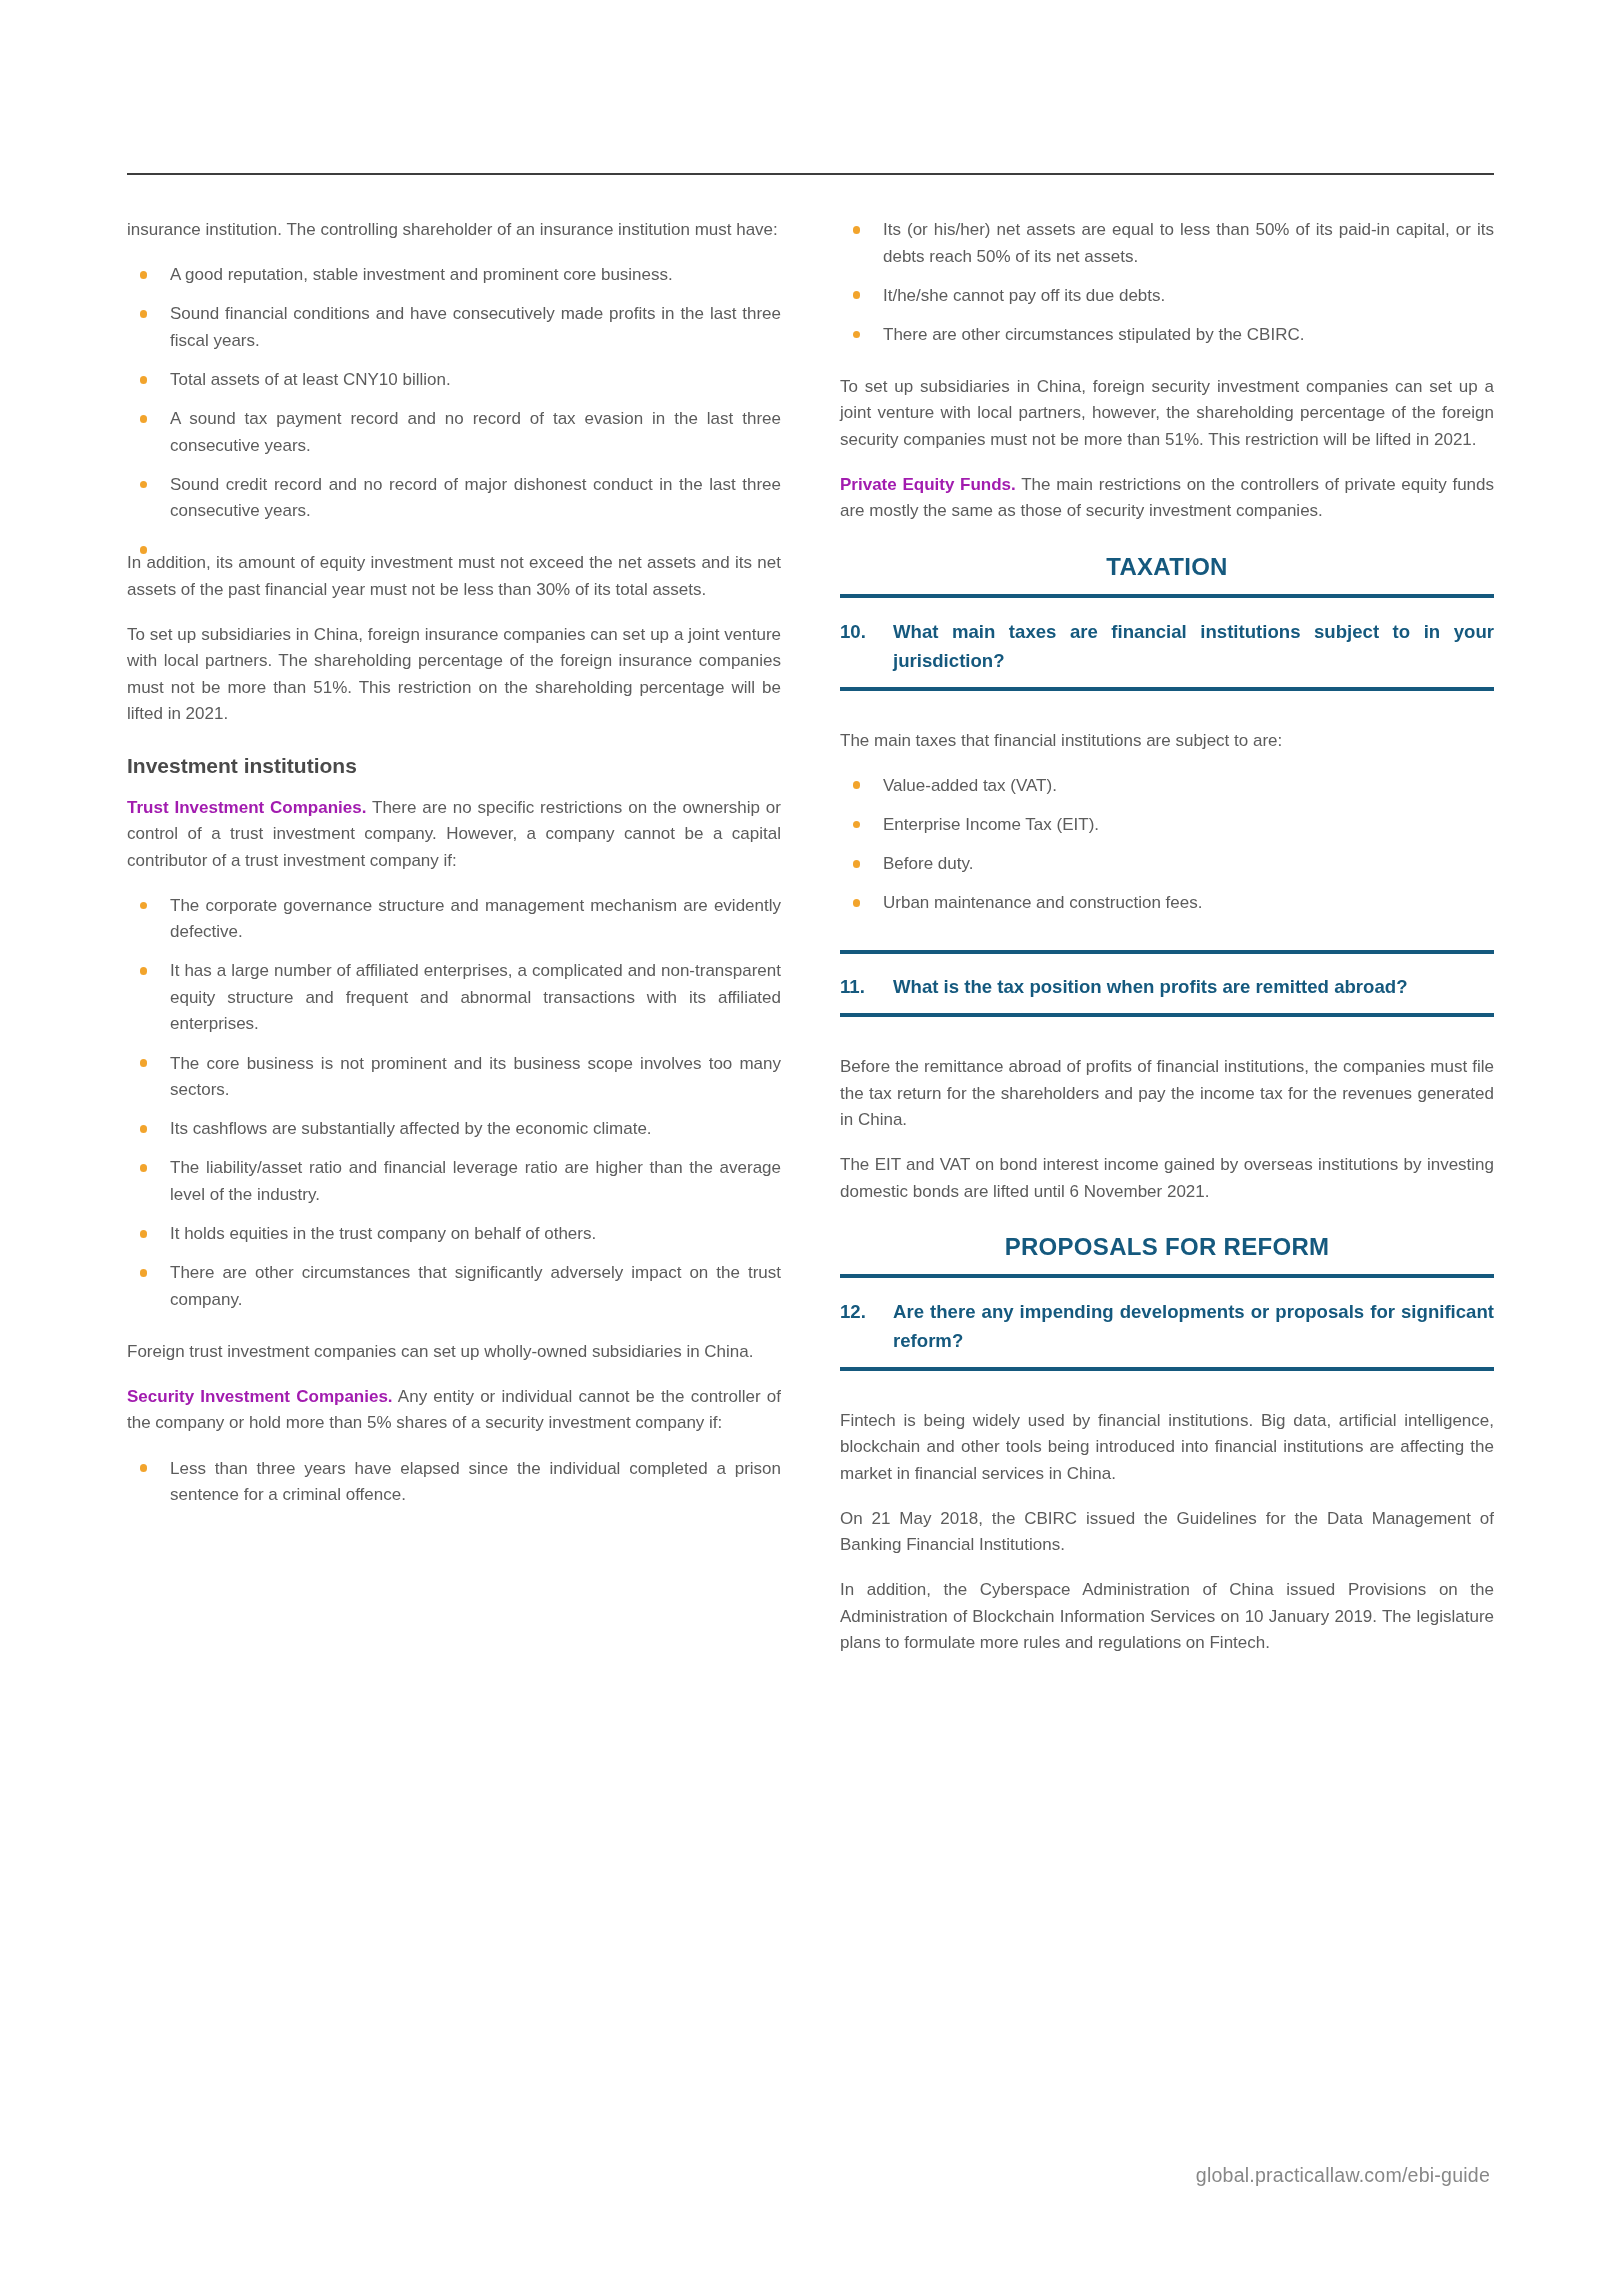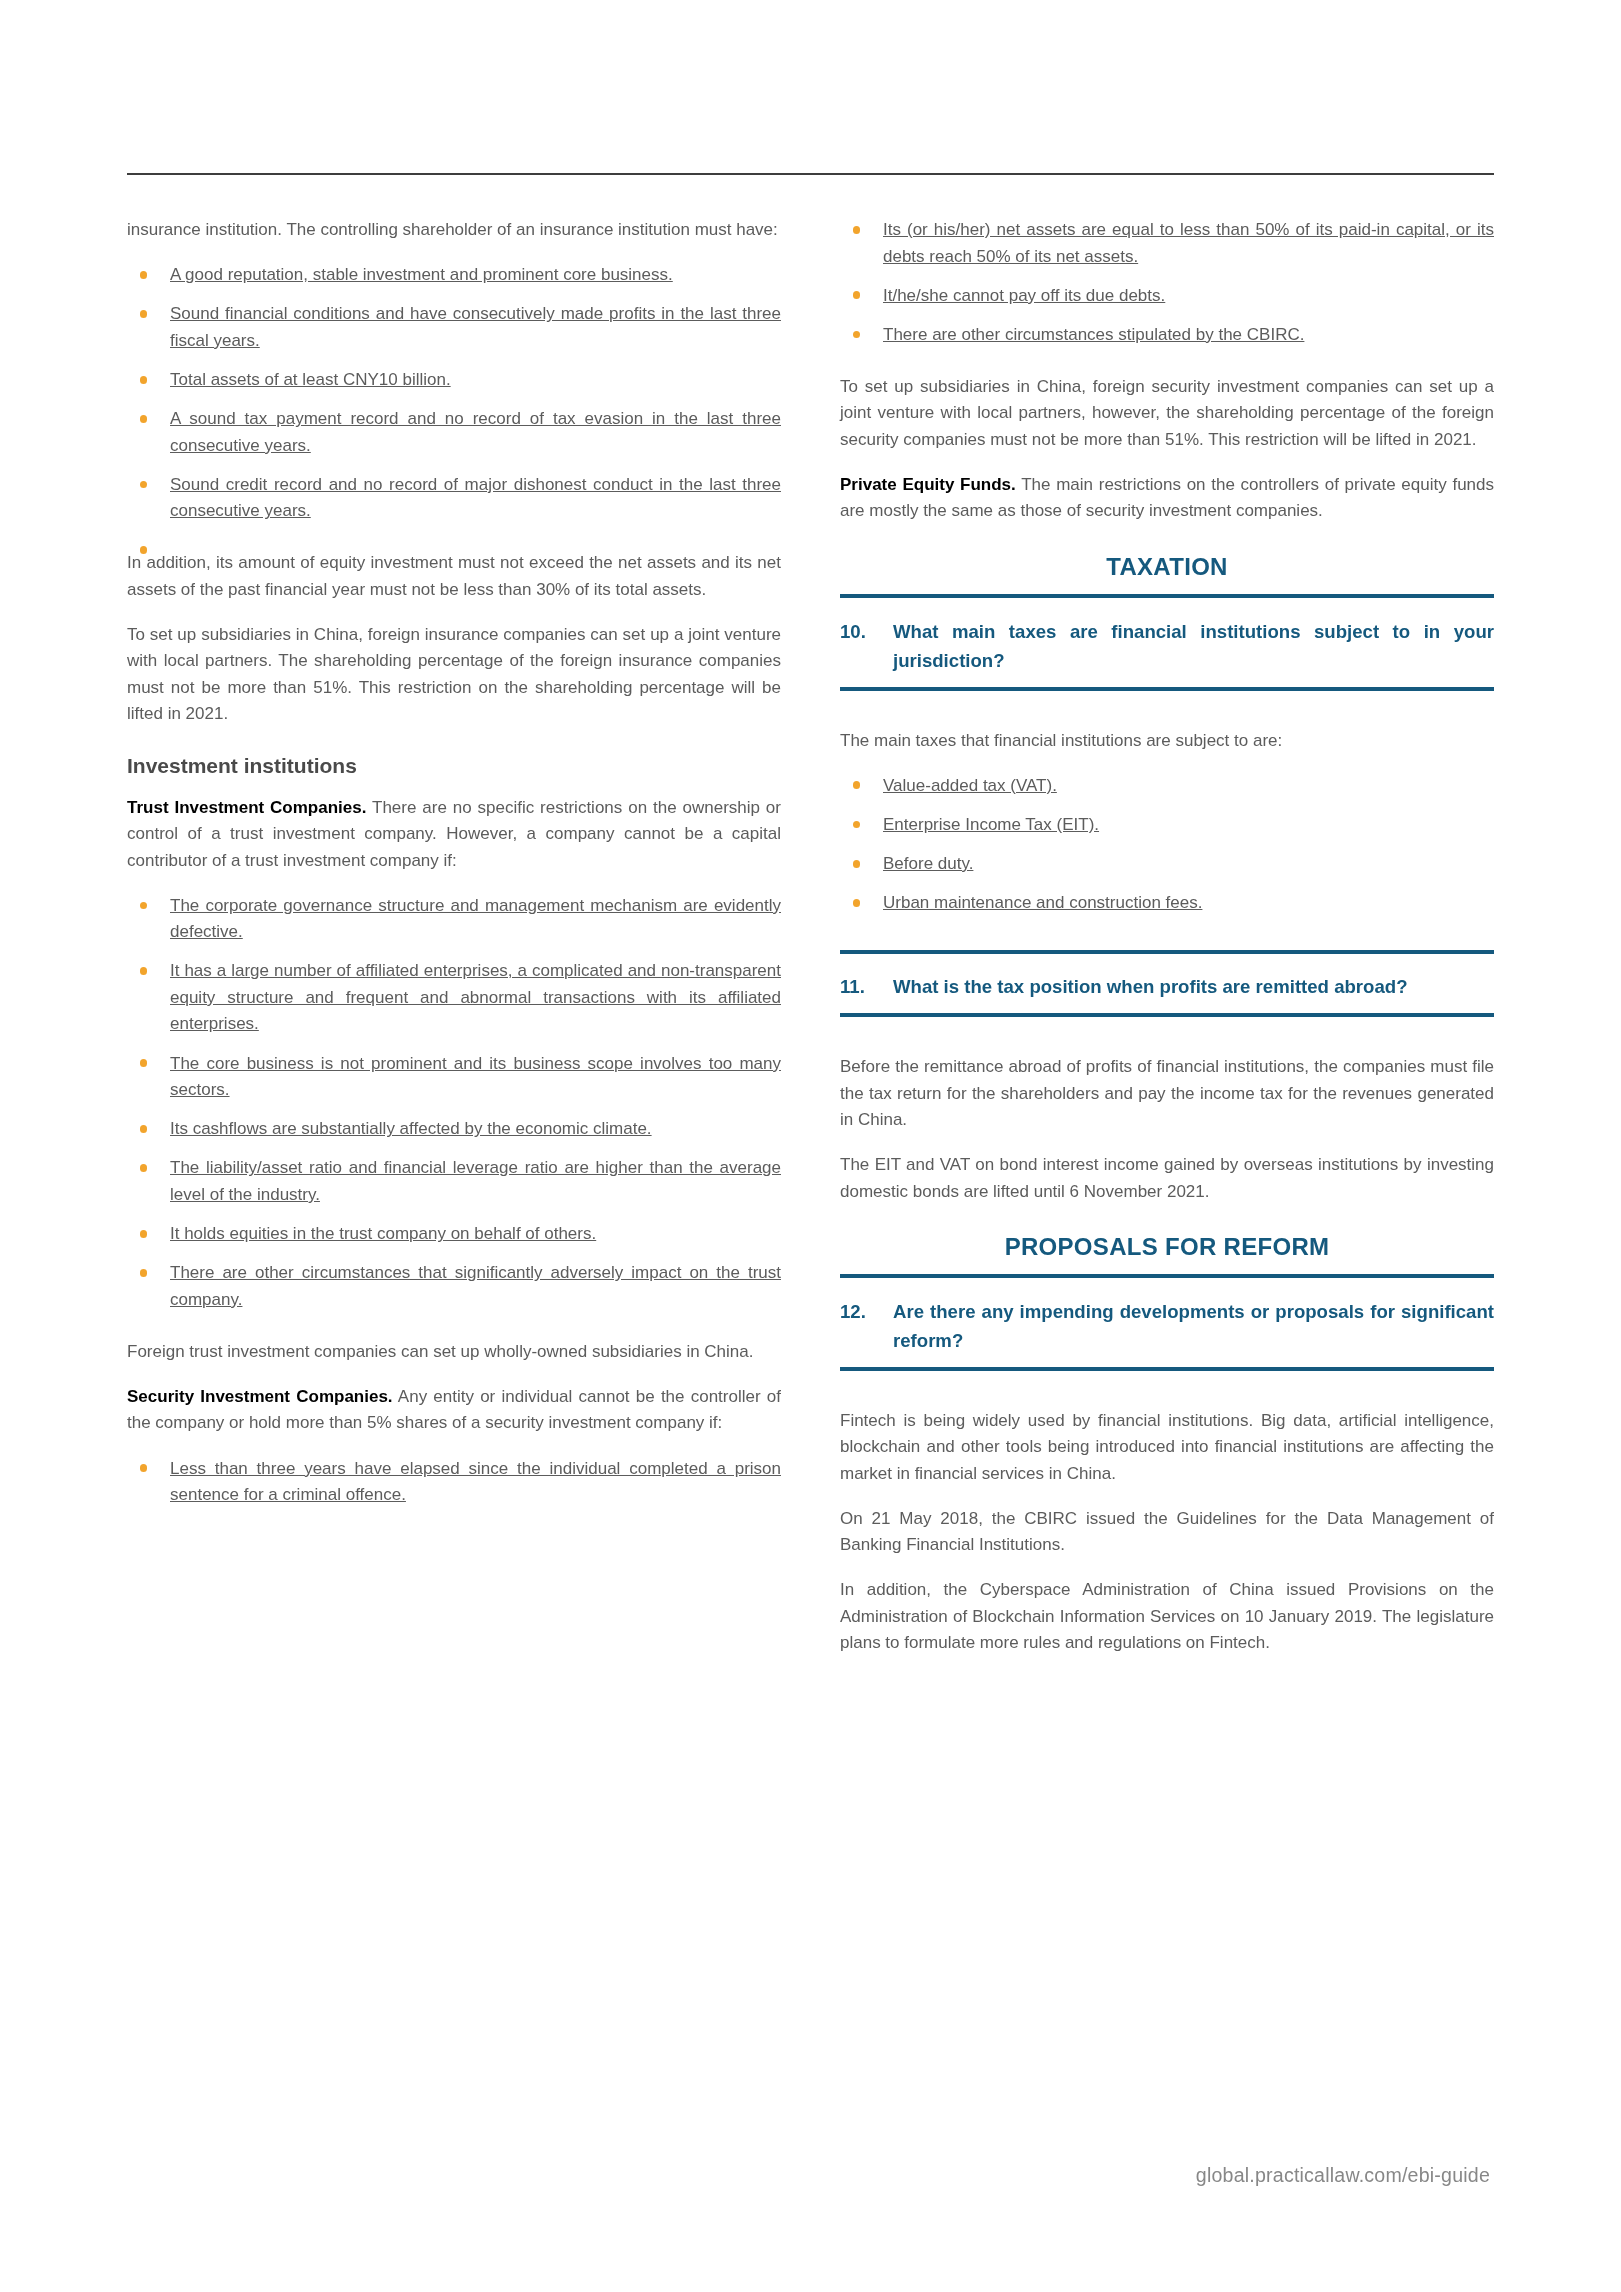--- a/index.html
+++ b/index.html
@@ -11,23 +11,23 @@
     overflow:hidden;
   }
   .page { position:absolute; inset:0; background:#ffffff; }
   .top-rule { position:absolute; left:127px; right:127px; top:173px; height:2px; background:#3d3d3d; }
   .columns {
     position:absolute; left:127px; right:127px; top:217px;
     display:flex; gap:59px;
   }
   .col { flex:0 0 654px; width:654px; font-size:17px; line-height:26.5px; text-align:justify; }
   .para { margin:0 0 18.6px 0; }
-  .lead { font-weight:bold; color:#000000; }
+  .lead { font-weight:bold; color:#a21caf; }
   ul.bullets { list-style:none; margin:5.9px 0 25.5px 0; }
-  ul.bullets li { position:relative; padding-left:43px; margin-bottom:12.7px;text-decoration:underline; }
+  ul.bullets li { position:relative; padding-left:43px; margin-bottom:12.7px; }
   .dot {
     position:absolute; left:12.7px; top:8.8px; width:7.8px; height:7.8px;
     border-radius:50%; background:#f2a42c;
   }
   h3.subhead {
     font-size:21px; font-weight:bold; color:#4a4a4a;
     margin:25.5px 0 14.7px 0; text-align:left;
   }
   h2.section {
     font-size:24px; font-weight:bold; color:#15597e;

